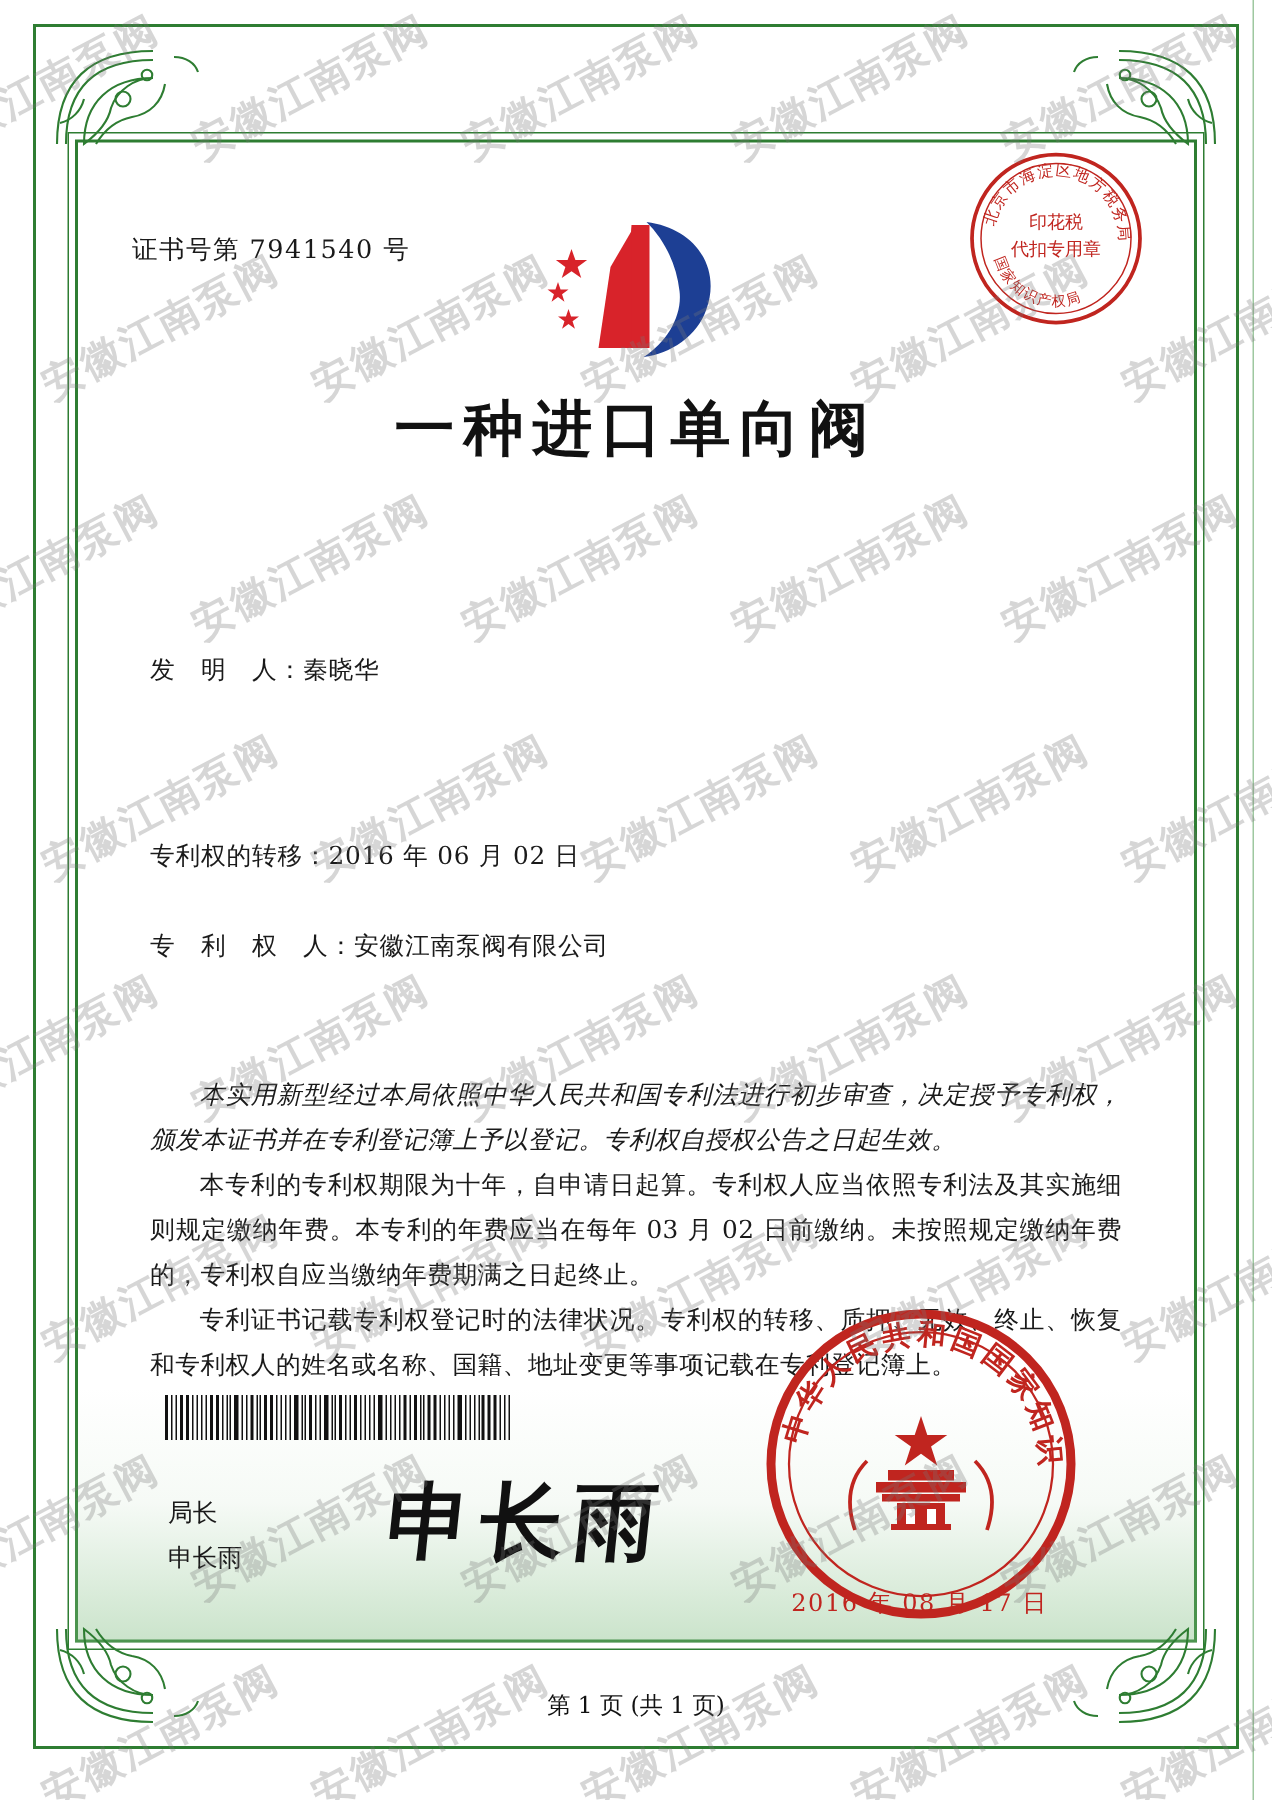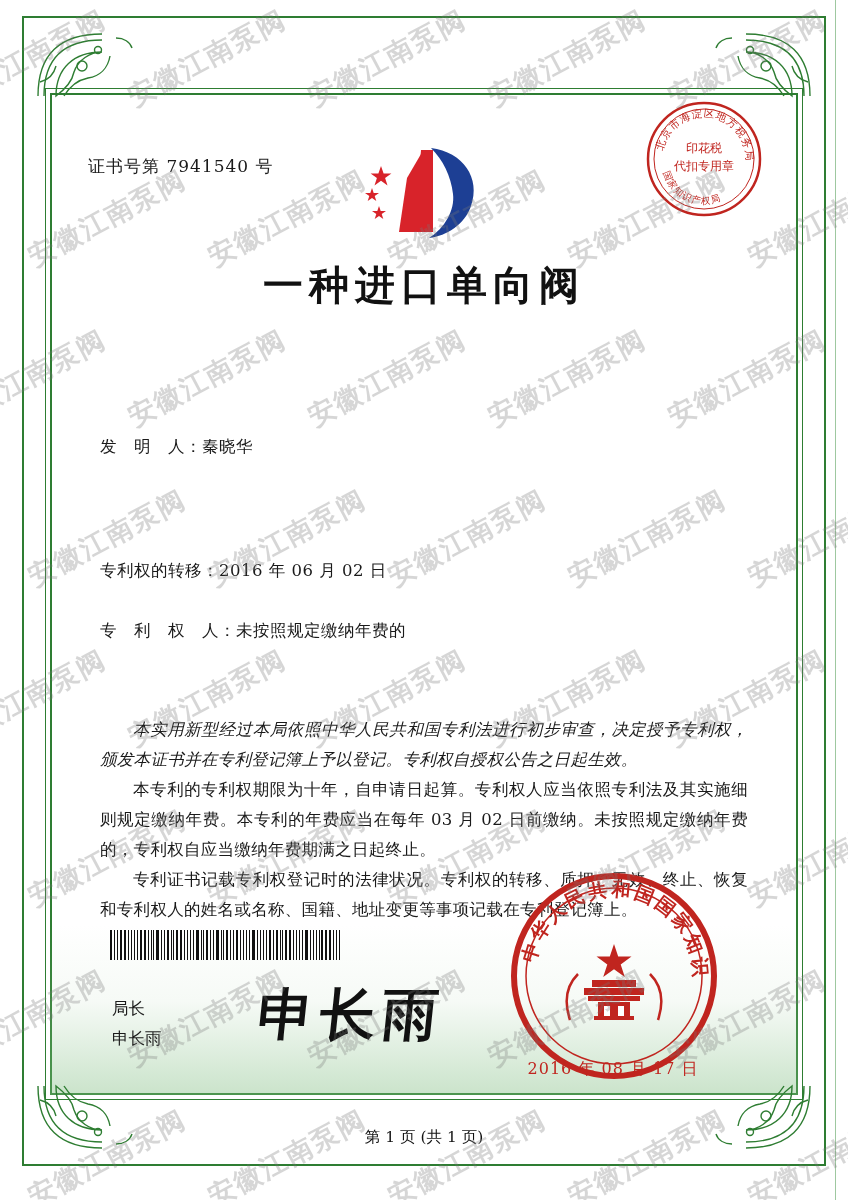--- a/index.html
+++ b/index.html
@@ -336,21 +336,21 @@
 
     <div class="doc-title">一种进口单向阀</div>
 
     <div class="field f2">
       <span class="lab">发　明　人：</span><span class="val">秦晓华</span>
     </div>
     <div class="field f4">
       <span class="lab">专利权的转移：</span><span class="val">2016 年 06 月 02 日</span>
     </div>
     <div class="field f5">
-      <span class="lab">专　利　权　人：</span><span class="val">未按照规定缴纳年费的</span>
+      <span class="lab">专　利　权　人：</span><span class="val">安徽江南泵阀有限公司</span>
     </div>
 
     <div class="para p1">本实用新型经过本局依照中华人民共和国专利法进行初步审查，决定授予专利权，颁发本证书并在专利登记簿上予以登记。专利权自授权公告之日起生效。</div>
     <div class="para p2">本专利的专利权期限为十年，自申请日起算。专利权人应当依照专利法及其实施细则规定缴纳年费。本专利的年费应当在每年 03 月 02 日前缴纳。未按照规定缴纳年费的，专利权自应当缴纳年费期满之日起终止。</div>
     <div class="para p3">专利证书记载专利权登记时的法律状况。专利权的转移、质押、无效、终止、恢复和专利权人的姓名或名称、国籍、地址变更等事项记载在专利登记簿上。</div>
 
     <div class="barcode">
         <i style="width: 3px;"></i>
         <i style="width: 1px;"></i>
         <i style="width: 1px;"></i>

